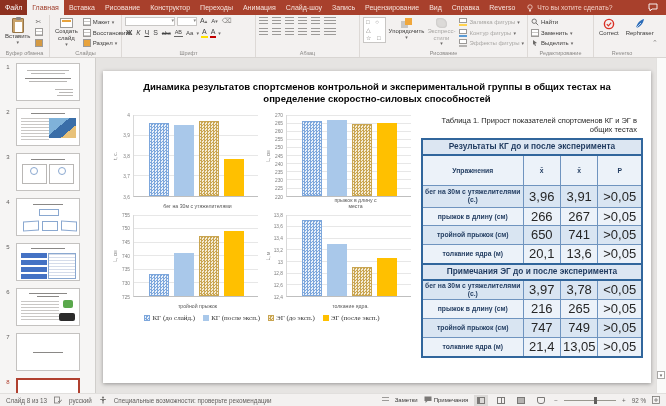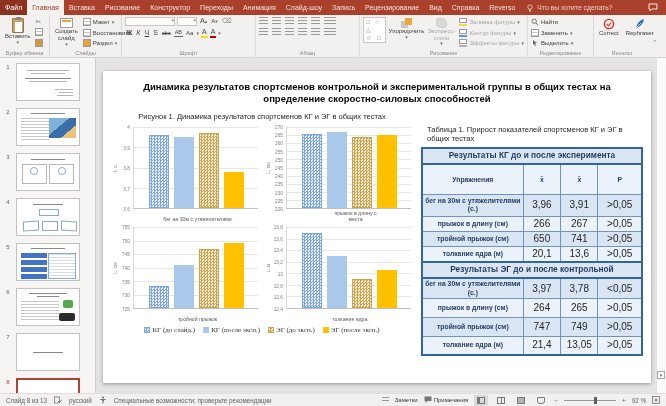--- a/index.html
+++ b/index.html
@@ -63,21 +63,21 @@
   .canvas-area { flex:1; position:relative; }
   .slide { position:absolute; left:7px; top:13px; width:548px; height:312px; background:#fff; box-shadow:0 1px 4px rgba(0,0,0,.35); }
   .vscroll { position:absolute; right:0; top:0; bottom:0; width:10px; background:#fafaf9; border-left:1px solid #e3e1df; }
   .scroll-btn { position:absolute; right:1px; bottom:14px; width:8px; height:8px; background:#fff; border:1px solid #a9a7a5; font-size:5px; color:#6b6967; text-align:center; line-height:7px; }
 
   .slide-title { margin:10px 16px 0; text-align:center; font-family:Liberation Sans, sans-serif; font-weight:bold; font-size:9.5px; line-height:1.3; color:#050505; }
   .content { display:flex; margin-top:3px; }
   .figure-col { width:318px; }
   .table-col { flex:1; padding:0 8px 0 0; }
   .figure-caption { font-size:7.5px; text-align:center; margin:3px 30px 0; color:#262626; line-height:1.25; }
-  .table-caption { font-size:7.5px; text-align:left; margin:16px 6px 0; color:#262626; line-height:1.25; }
+  .table-caption { font-size:7.5px; text-align:right; margin:7px 6px 0; color:#262626; line-height:1.25; }
 
   
   .charts { display:flex; flex-wrap:wrap; padding-left:6px; margin-top:2px; }
   .chart { width:153px; height:100px; position:relative; }
   .chart .ylabel { position:absolute; left:-14px; top:42px; width:40px; transform:rotate(-90deg); font-size:5px; color:#7f7f7f; text-align:center; }
   .chart .ticks { position:absolute; left:0; top:4px; bottom:14px; width:23px; }
   .tick-label { position:absolute; right:2px; transform:translateY(-50%); font-size:4.8px; color:#7f7f7f; }
   .chart .plot { position:absolute; left:24px; right:4px; top:4px; bottom:14px; border-left:1px solid #d9d9d9; border-bottom:1px solid #bfbfbf; }
   .grid { position:absolute; inset:0; }
   .gridline { position:absolute; left:0; right:0; height:1px; background:#e7e7e7; }
@@ -85,21 +85,21 @@
   .bar { width:20px; flex:0 0 auto; }
   .chart .xlabel { position:absolute; left:24px; right:0; bottom:1px; text-align:center; font-size:5.2px; color:#595959; line-height:1.2; }
   .chart[data-chart-index="1"] .xlabel { padding:0 34px 0 44px; }
   .legend { display:flex; justify-content:center; align-items:center; gap:8px; margin-top:3px; font-family:"Liberation Serif",serif; font-size:7px; color:#333; }
   .legend-item { display:flex; align-items:center; gap:2px; white-space:nowrap; }
   .swatch { width:6px; height:6px; flex:0 0 auto; }
 
   
   .dtable { width:100%; border-collapse:collapse; margin-top:4px; border:2px solid #31669c; }
   .dtable td { border:1px solid #6f94bf; font-size:6.8px; color:#1f3a5f; text-align:center; vertical-align:middle; padding:1px 2px; line-height:1.2;margin-left:31px; }
-  .dtable td.num { font-weight:normal; color:#262626; font-size:10px; }
+  .dtable td.num { font-weight:normal; color:#262626; font-size:13px; }
   .dtable td.name { font-weight:bold; }
   .sect td { font-size:8.3px; font-weight:bold; background:#dce6f2; padding:2px; border-bottom:2px solid #31669c; border-top:2px solid #31669c; }
   .colhead td { background:#ecf2f9; font-weight:bold; height:30px; }
   .r-dark td { background:#d9e5f2; }
   .r-light td { background:#ecf2f9; }
   tr.h20 { height:22px; } tr.h11 { height:11px; } tr.h15 { height:16px; } tr.h18 { height:19px; }
 
   
   .status { position:absolute; left:0; right:0; bottom:0; height:13px; background:#f3f1f0; border-top:1px solid #e1dfdd; display:flex; align-items:center; font-size:6.3px; color:#605e5c; padding:0 6px; gap:7px; white-space:nowrap; }
   .s-ic { width:8px; height:8px; flex:0 0 auto; }
@@ -388,21 +388,20 @@
         <div class="thumb-num" style="color:#b0402f">8</div>
         <div class="thumb-box"></div>
       </div>
     </div>
 
     <div class="canvas-area">
       <div class="slide">
         <div class="slide-title">Динамика результатов спортсменов контрольной и экспериментальной группы в общих тестах на определение скоростно-силовых способностей</div>
         <div class="content">
           <div class="figure-col">
-            <div class="figure-caption">Рисунок 1. Динамика результатов спортсменов КГ и ЭГ в общих тестах</div>
             <div class="charts">
               <div class="chart" data-chart-index="0">
                 <div class="ylabel">t, с.</div>
                 <div class="ticks">
                     <div class="tick-label" style="top: 0%;">4</div>
                     <div class="tick-label" style="top: 25%;">3,9</div>
                     <div class="tick-label" style="top: 50%;">3,8</div>
                     <div class="tick-label" style="top: 75%;">3,7</div>
                     <div class="tick-label" style="top: 100%;">3,6</div>
                   </div>
@@ -577,31 +576,31 @@
                 <td class="num">741</td>
                 <td class="num">&gt;0,05</td>
               </tr>
               <tr class="r-light h15">
                 <td class="name">толкание ядра (м)</td>
                 <td class="num">20,1</td>
                 <td class="num">13,6</td>
                 <td class="num">&gt;0,05</td>
               </tr>
               <tr class="sect">
-                    <td colspan="4">Результаты ЭГ до и после контрольной</td>
+                    <td colspan="4">Примечания ЭГ до и после эксперимента</td>
                   </tr>
               <tr class="r-dark h18">
                 <td class="name">бег на 30м с утяжелителями (с.)</td>
                 <td class="num">3,97</td>
                 <td class="num">3,78</td>
                 <td class="num">&lt;0,05</td>
               </tr>
               <tr class="r-light h18">
                 <td class="name">прыжок в длину (см)</td>
-                <td class="num">264</td>
+                <td class="num">216</td>
                 <td class="num">265</td>
                 <td class="num">&gt;0,05</td>
               </tr>
               <tr class="r-dark h18">
                 <td class="name">тройной прыжок (см)</td>
                 <td class="num">747</td>
                 <td class="num">749</td>
                 <td class="num">&gt;0,05</td>
               </tr>
               <tr class="r-light h18">

